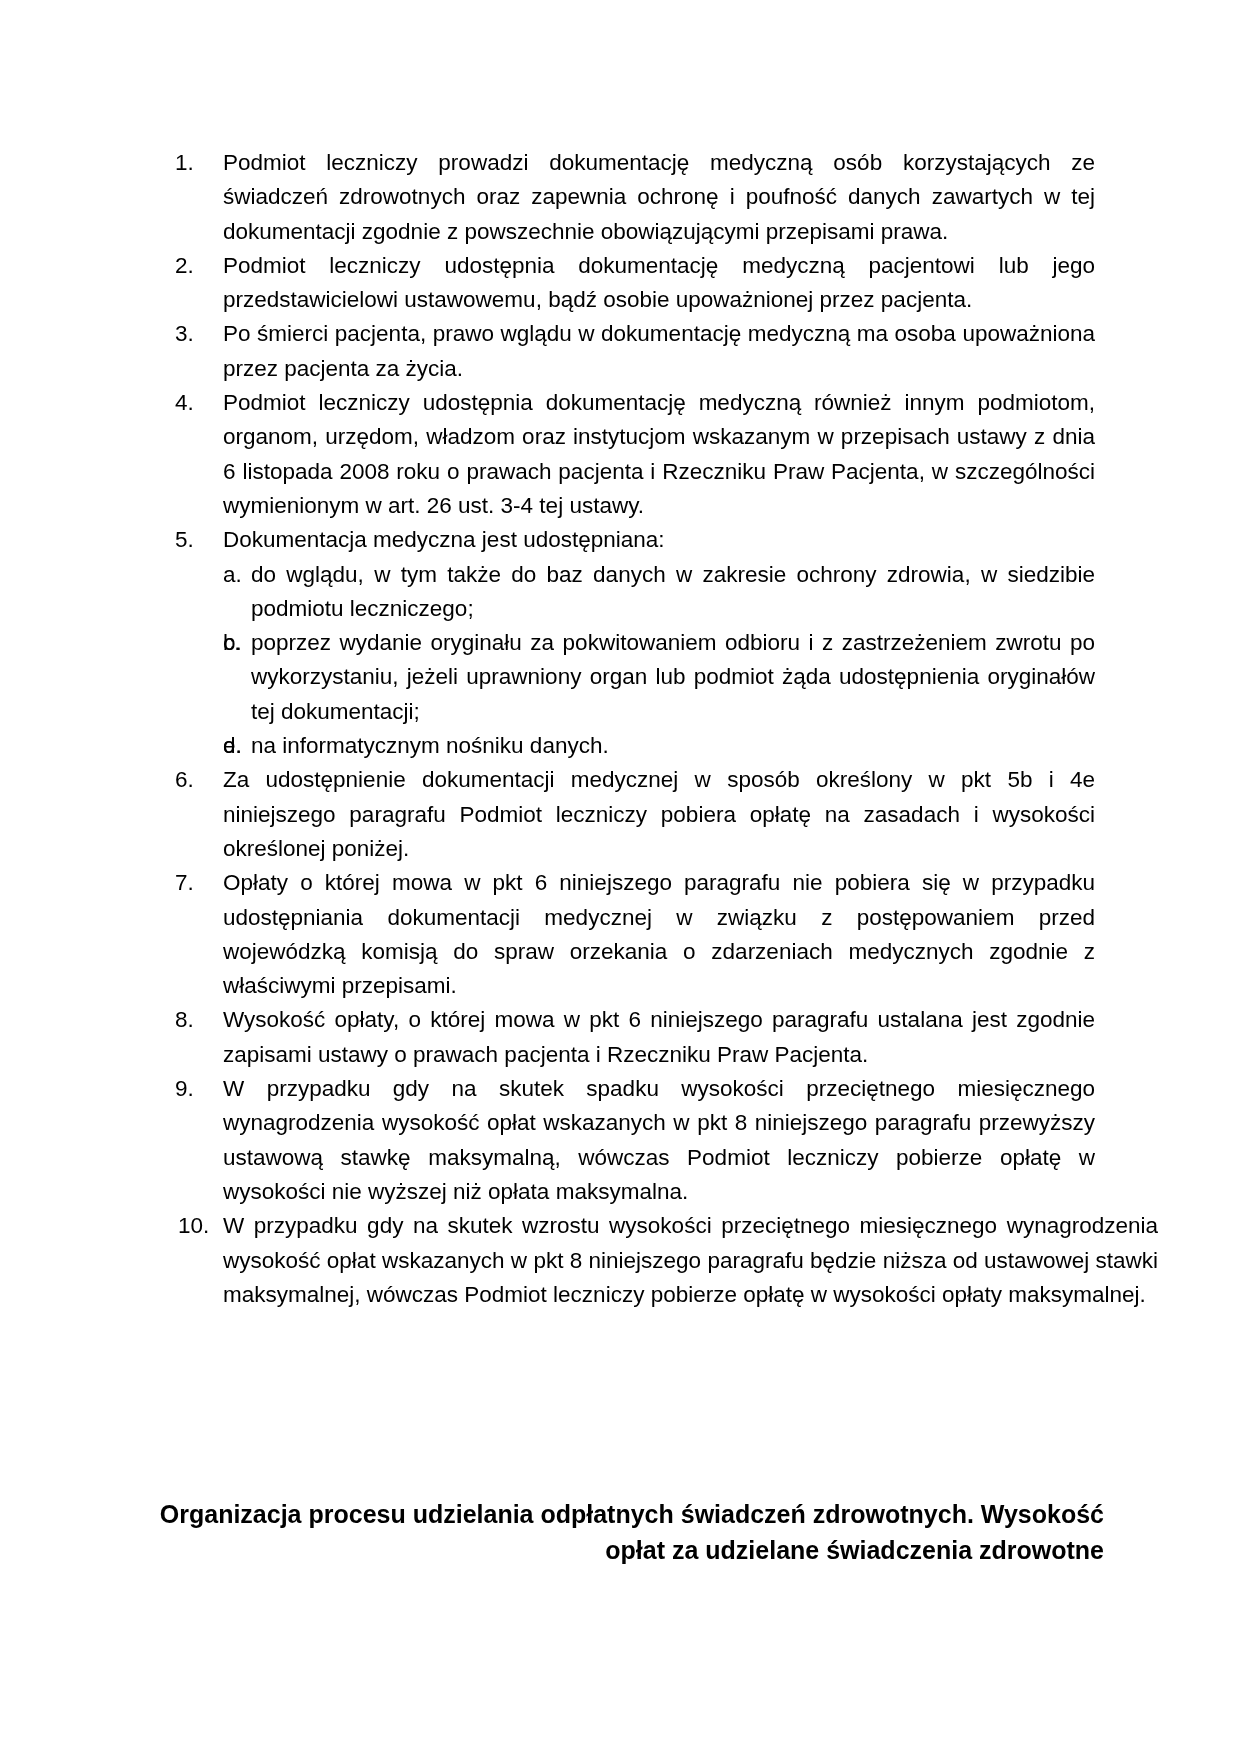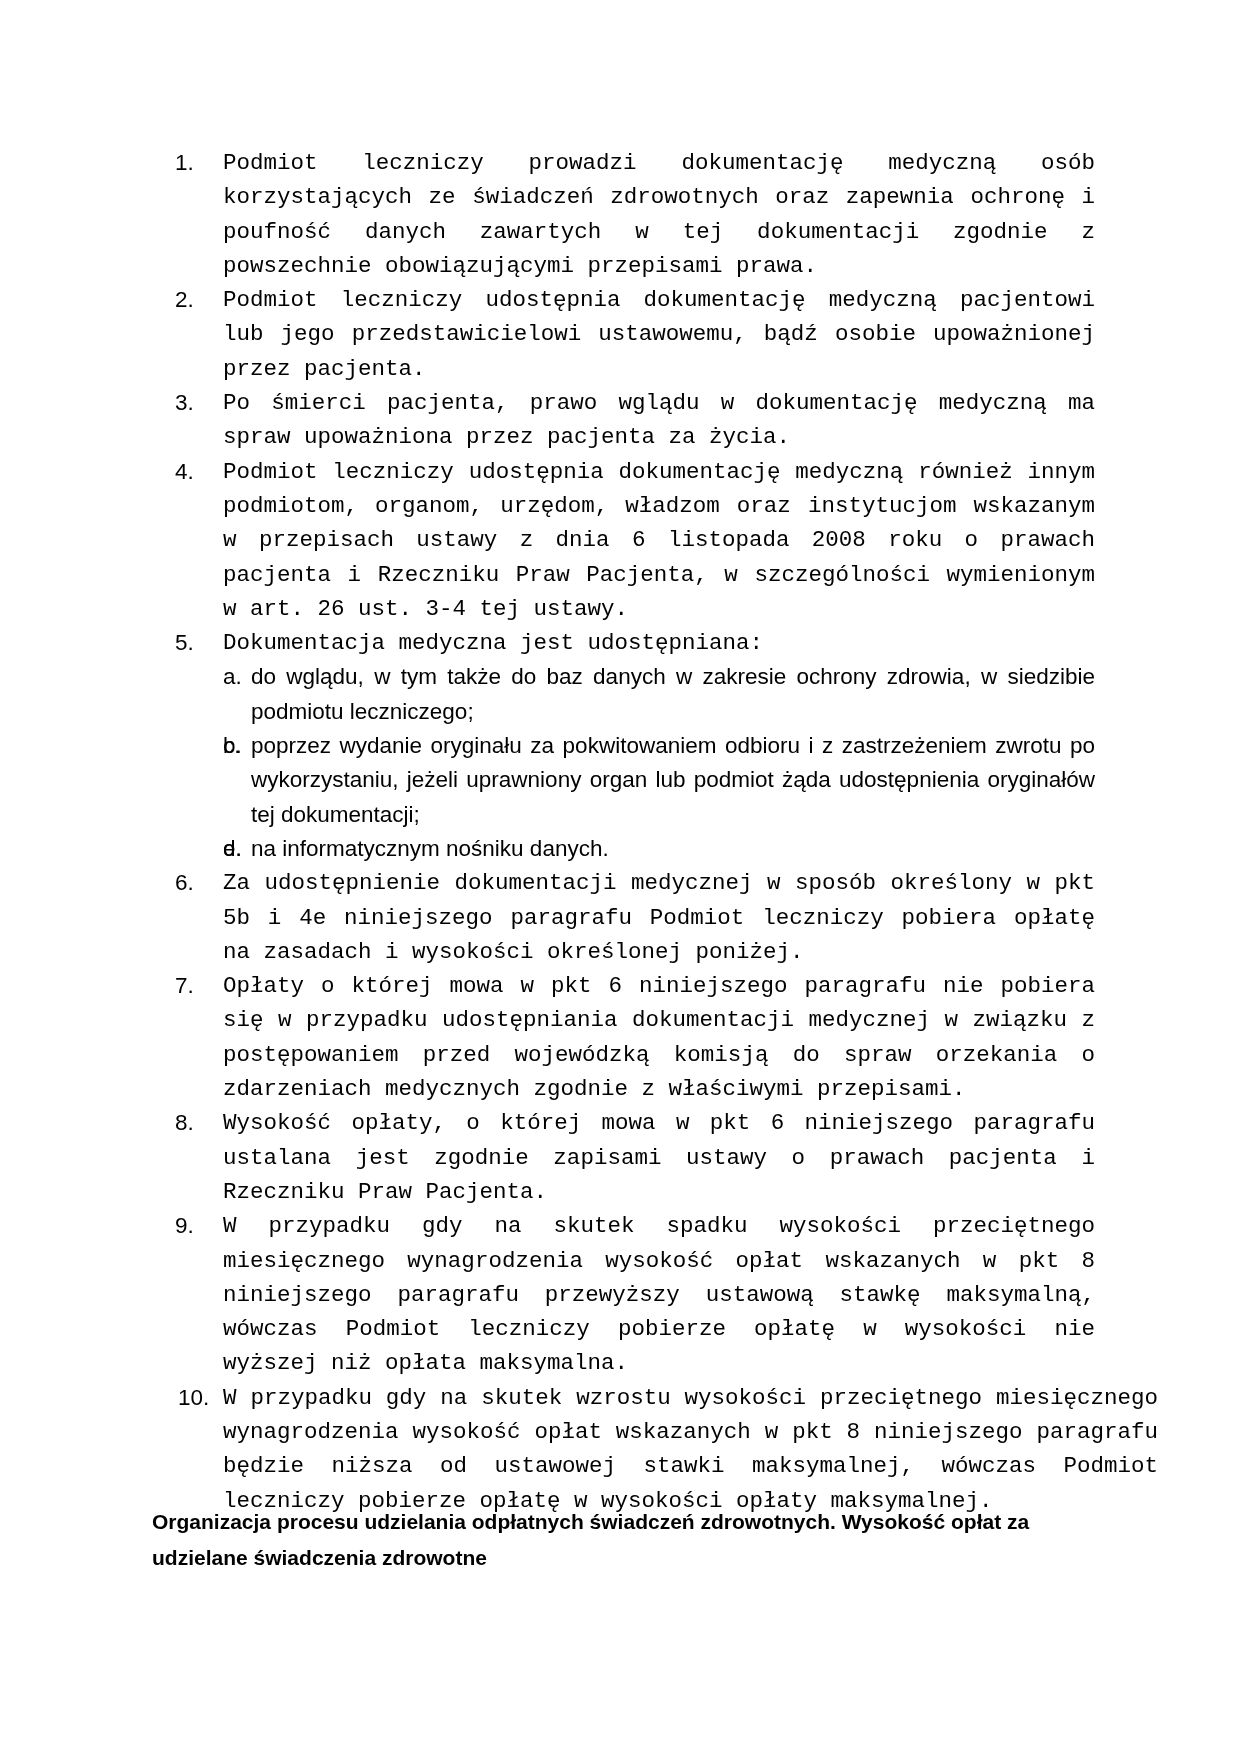--- a/index.html
+++ b/index.html
@@ -41,21 +41,20 @@
       text-justify: inter-word;
     }
     .item-num {
       position: absolute;
       left: 0;
       top: 0;
       width: 40px;
     }
     .item-text {
       display: block;
-      font-family: Liberation Mono, monospace;
     }
     .sublist {
       margin: 0;
       padding: 0;
       list-style: none;
     }
     .subitem {
       position: relative;
       padding-left: 28px;
       text-align: justify;
@@ -69,25 +68,25 @@
       width: 935px;
       margin-left: -15px;
       padding-left: 63px;
     }
     .item-10 .item-num { left: 0; margin-left: 18px; }
     .heading {
       position: absolute;
       left: 140px;
       top: 1492px;
       width: 960px;
-      margin: 12px;
-      font-size: 21px;
+      margin: 4px;
+      font-size: 25px;
       line-height: 36px;
       font-weight: bold;
-      text-align: left;
+      text-align: right;
     }
   </style>
 </head>
 <body>
 
 <div class="page">
 
   <ol class="list">
 
     <li class="item">
@@ -95,21 +94,21 @@
       <span class="item-text">Podmiot leczniczy prowadzi dokumentację medyczną osób korzystających ze świadczeń zdrowotnych oraz zapewnia ochronę i poufność danych zawartych w tej dokumentacji zgodnie z powszechnie obowiązującymi przepisami prawa.</span>
     </li>
 
     <li class="item">
       <span class="item-num">2.</span>
       <span class="item-text">Podmiot leczniczy udostępnia dokumentację medyczną pacjentowi lub jego przedstawicielowi ustawowemu, bądź osobie upoważnionej przez pacjenta.</span>
     </li>
 
     <li class="item">
       <span class="item-num">3.</span>
-      <span class="item-text">Po śmierci pacjenta, prawo wglądu w dokumentację medyczną ma spraw upoważniona przez pacjenta za życia.</span>
+      <span class="item-text">Po śmierci pacjenta, prawo wglądu w dokumentację medyczną ma osoba upoważniona przez pacjenta za życia.</span>
     </li>
 
     <li class="item">
       <span class="item-num">4.</span>
       <span class="item-text">Podmiot leczniczy udostępnia dokumentację medyczną również innym podmiotom, organom, urzędom, władzom oraz instytucjom wskazanym w przepisach ustawy z dnia 6 listopada 2008 roku o prawach pacjenta i Rzeczniku Praw Pacjenta, w szczególności wymienionym w art. 26 ust. 3-4 tej ustawy.</span>
     </li>
 
     <li class="item">
       <span class="item-num">5.</span>
       <span class="item-text">Dokumentacja medyczna jest udostępniana:</span>

